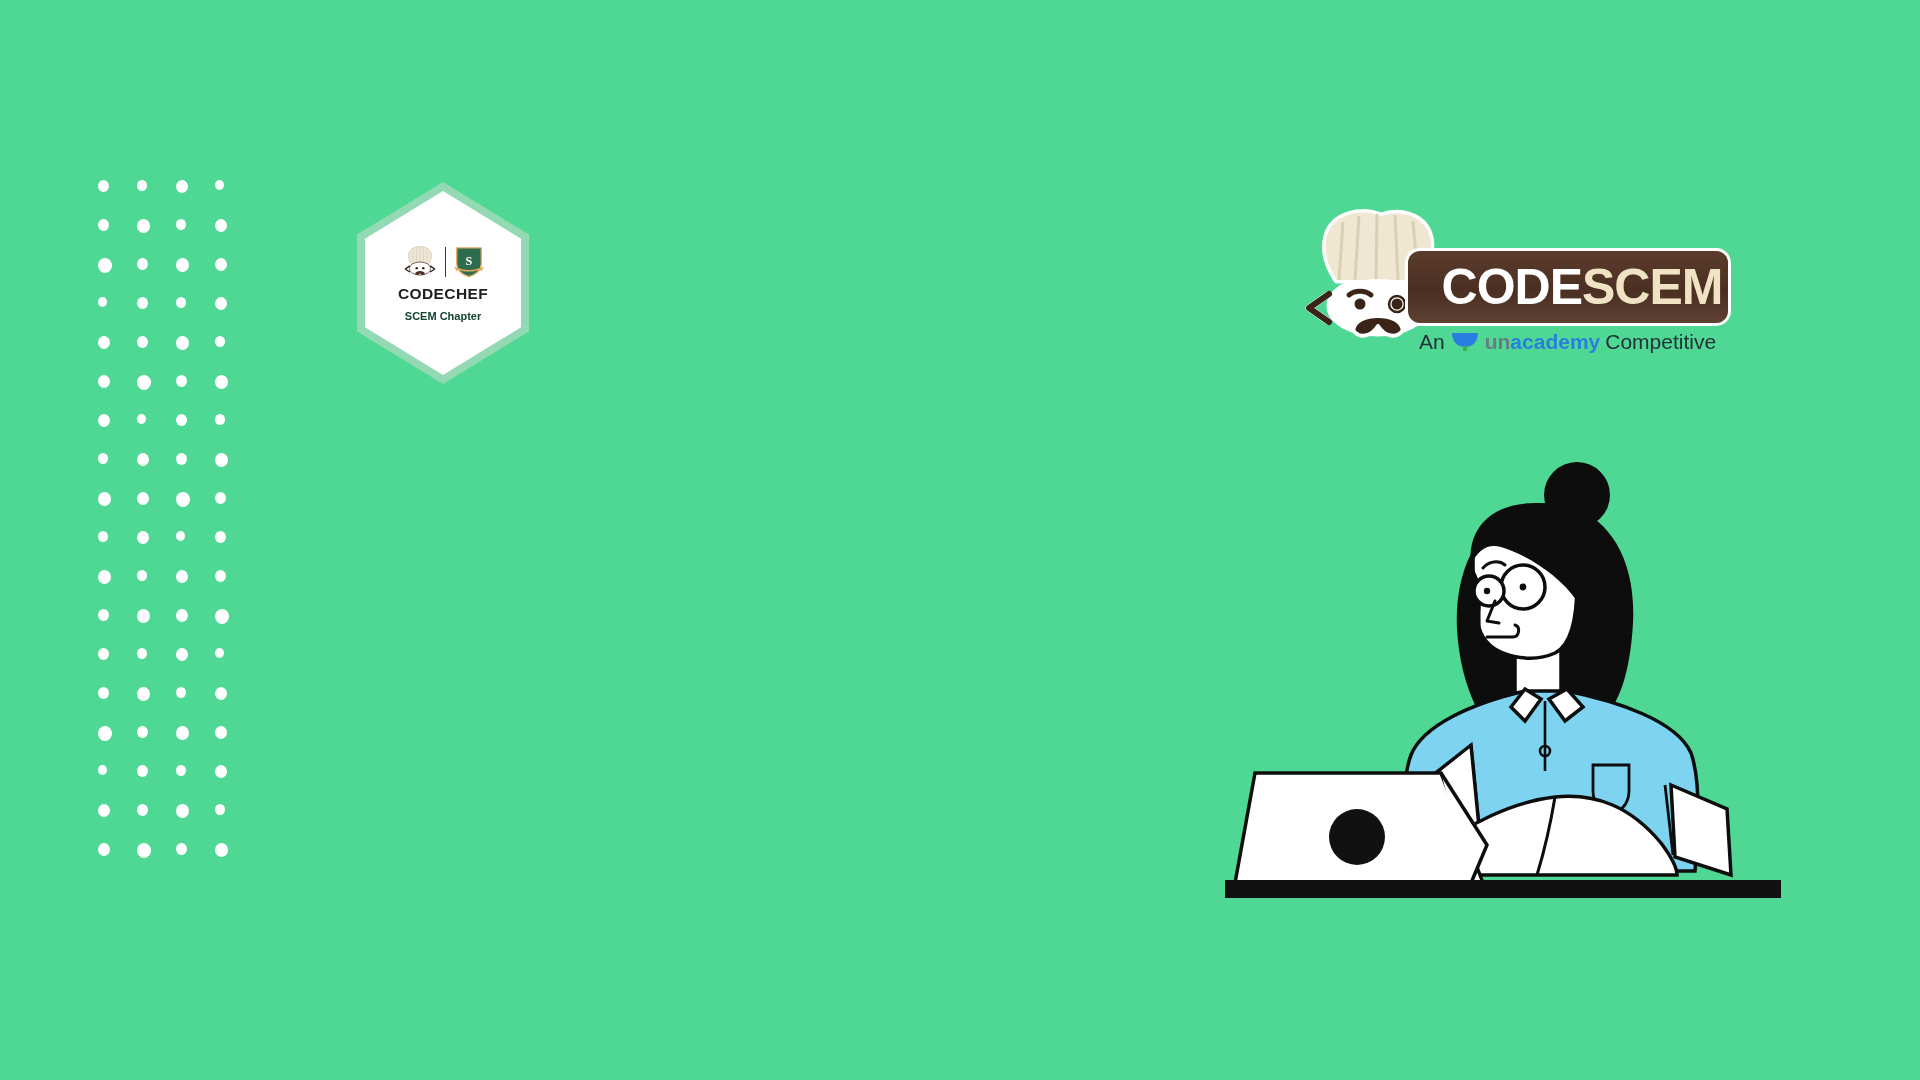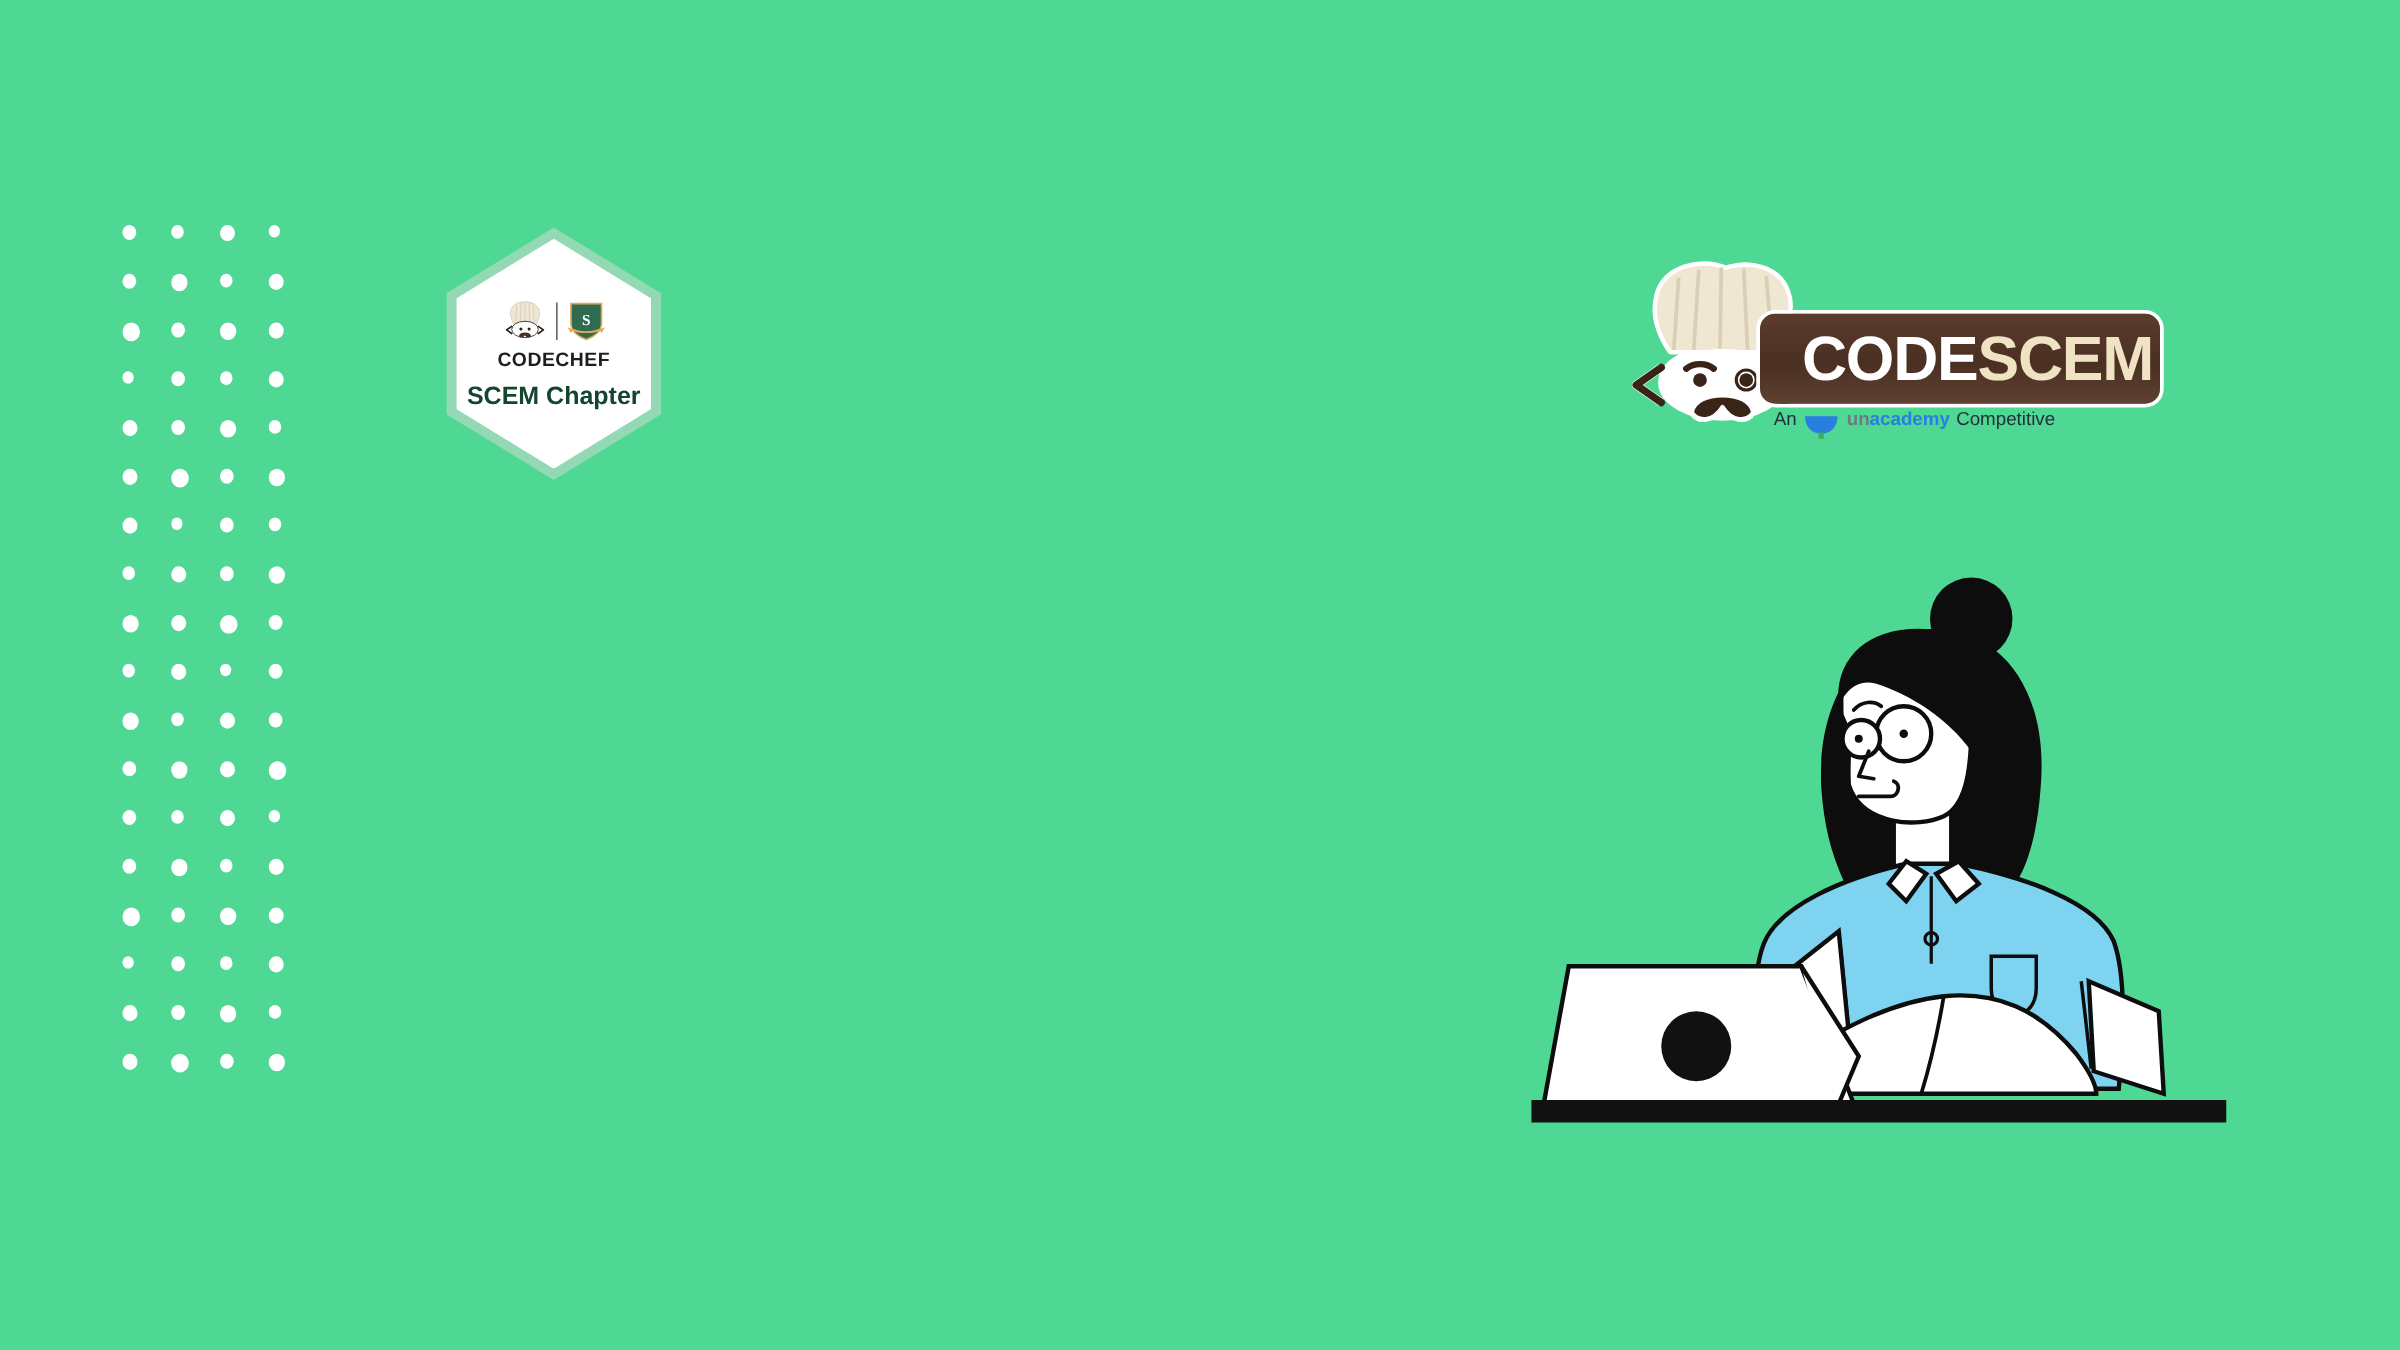--- a/index.html
+++ b/index.html
@@ -82,21 +82,21 @@
     font-weight: bold;
     font-size: 15.5px;
     letter-spacing: 0.4px;
     color: #1e1e1e;
     line-height: 1;
     margin-top: 3px;
   }
   .badge-chapter {
     font-family: "Liberation Sans", sans-serif;
     font-weight: bold;
-    font-size: 20px;
+    font-size: 11px;
     color: #14452f;
     line-height: 1;
     margin-top: 7px;
   }
 
   
   #codechef-logo {
     position: absolute;
     left: 1303px;
     top: 196px;
@@ -129,24 +129,24 @@
     line-height: 1;
   }
   #codechef-logo .cc-code { color: #ffffff; margin-left: 28px; }
   #codechef-logo .cc-chef { color: #efe3c4; }
   #codechef-logo .cc-tagline {
     position: absolute;
     left: 116px;
     top: 132px;
     width: 310px;
     display: flex;
-    align-items: flex-start;
+    align-items: flex-end;
     justify-content: flex-start;
     gap: 5px;
-    font-size: 15px;
+    font-size: 21px;
     line-height: 1;
     white-space: nowrap;
   }
   .tag-an { color: #23303a; font-weight: normal; }
   .tag-un { color: #6b7b86; font-weight: bold; }
   .tag-academy { color: #2a7ee0; font-weight: bold; }
   .tag-initiative { color: #23303a; font-weight: normal; }
 
   
   #main-title {

